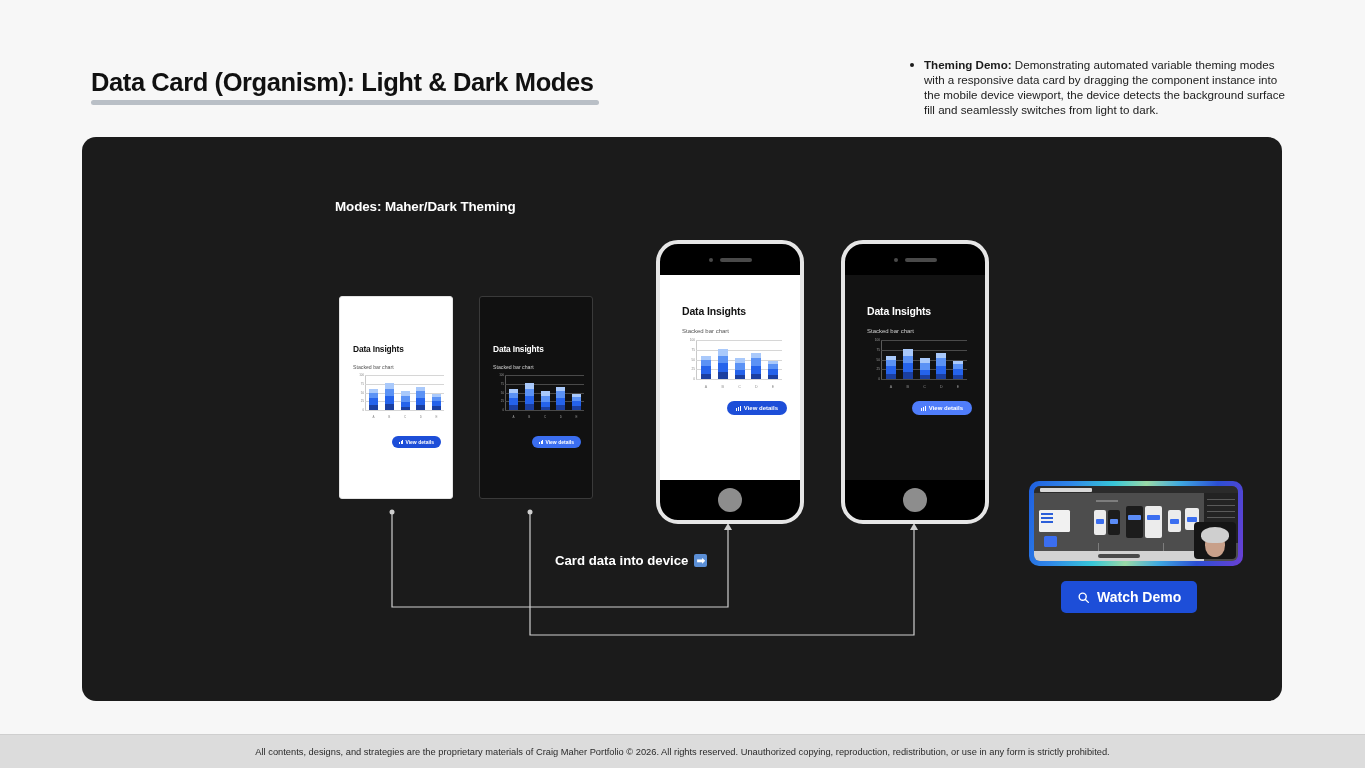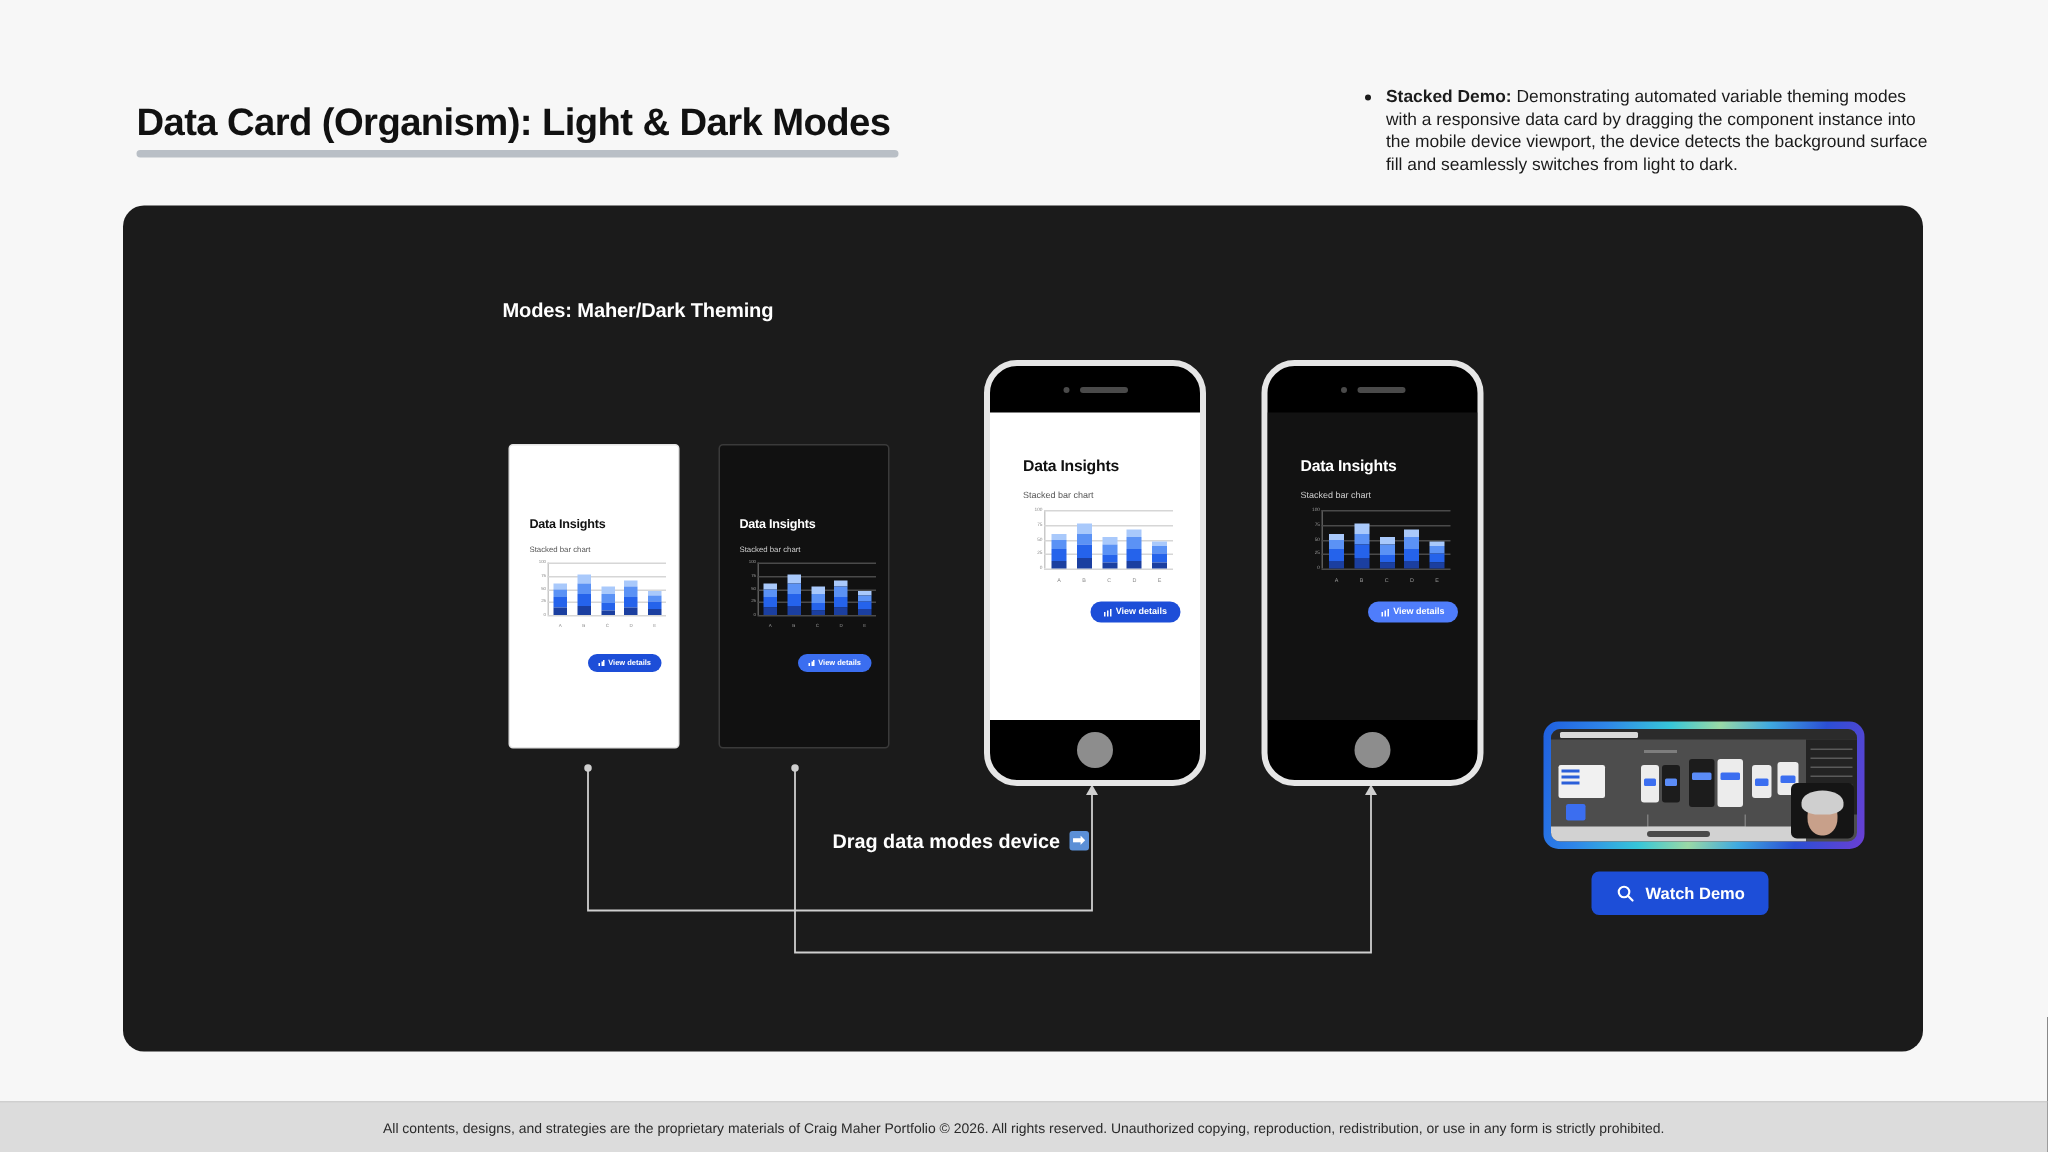--- a/index.html
+++ b/index.html
@@ -361,21 +361,21 @@
 
   .watch-btn {
     position: absolute;
     left: 32px; top: 100px;
     display: flex;
     align-items: center;
     gap: 7px;
     padding: 8px 16px;
     background: #1d4ed8;
     color: #fff;
-    font-size: 11px;
+    font-size: 14px;
     font-weight: 700;
     border: none;
     border-radius: 5px;
     cursor: pointer;
     font-family: inherit;
     white-space: nowrap;
     justify-content: center;
   }
 
   
@@ -393,21 +393,21 @@
 </style>
 </head>
 <body>
 
 <h1 class="page-title">Data Card (Organism): Light &amp; Dark Modes</h1>
 <div class="title-rule"></div>
 
 <div class="notes">
   <ul>
     <li>
-      <b>Stacked Demo:</b><span> Demonstrating automated variable theming modes with a responsive data card by dragging the component instance into the mobile device viewport, the device detects the background surface fill and seamlessly switches from light to dark.</span>
+      <b>Theming Demo:</b><span> Demonstrating automated variable theming modes with a responsive data card by dragging the component instance into the mobile device viewport, the device detects the background surface fill and seamlessly switches from light to dark.</span>
     </li>
   </ul>
 </div>
 
 <div class="stage">
 
   <div class="stage-heading">Modes: Maher/Dark Theming</div>
 
   <svg class="connectors" viewBox="0 0 1200 564" xmlns="http://www.w3.org/2000/svg">
     <circle cx="310" cy="375" r="2.5" fill="#cfcfcf"></circle>
@@ -698,21 +698,21 @@
               <i></i>
             </span>
           <span>View details</span>
         </button>
       </div>
     </div>
     <div class="home-btn"></div>
   </div>
 
   <div class="drag-label">
-    <span>Drag data modes device</span>
+    <span>Card data into device</span>
     <span class="arrow-emoji">➡</span>
   </div>
 
   <div class="demo-wrap">
     <div class="thumb">
       <div class="thumb-inner">
         <div class="t-bar"></div>
         <div class="t-right">
           <i style="top:6px"></i>
             <i style="top:12px"></i>

